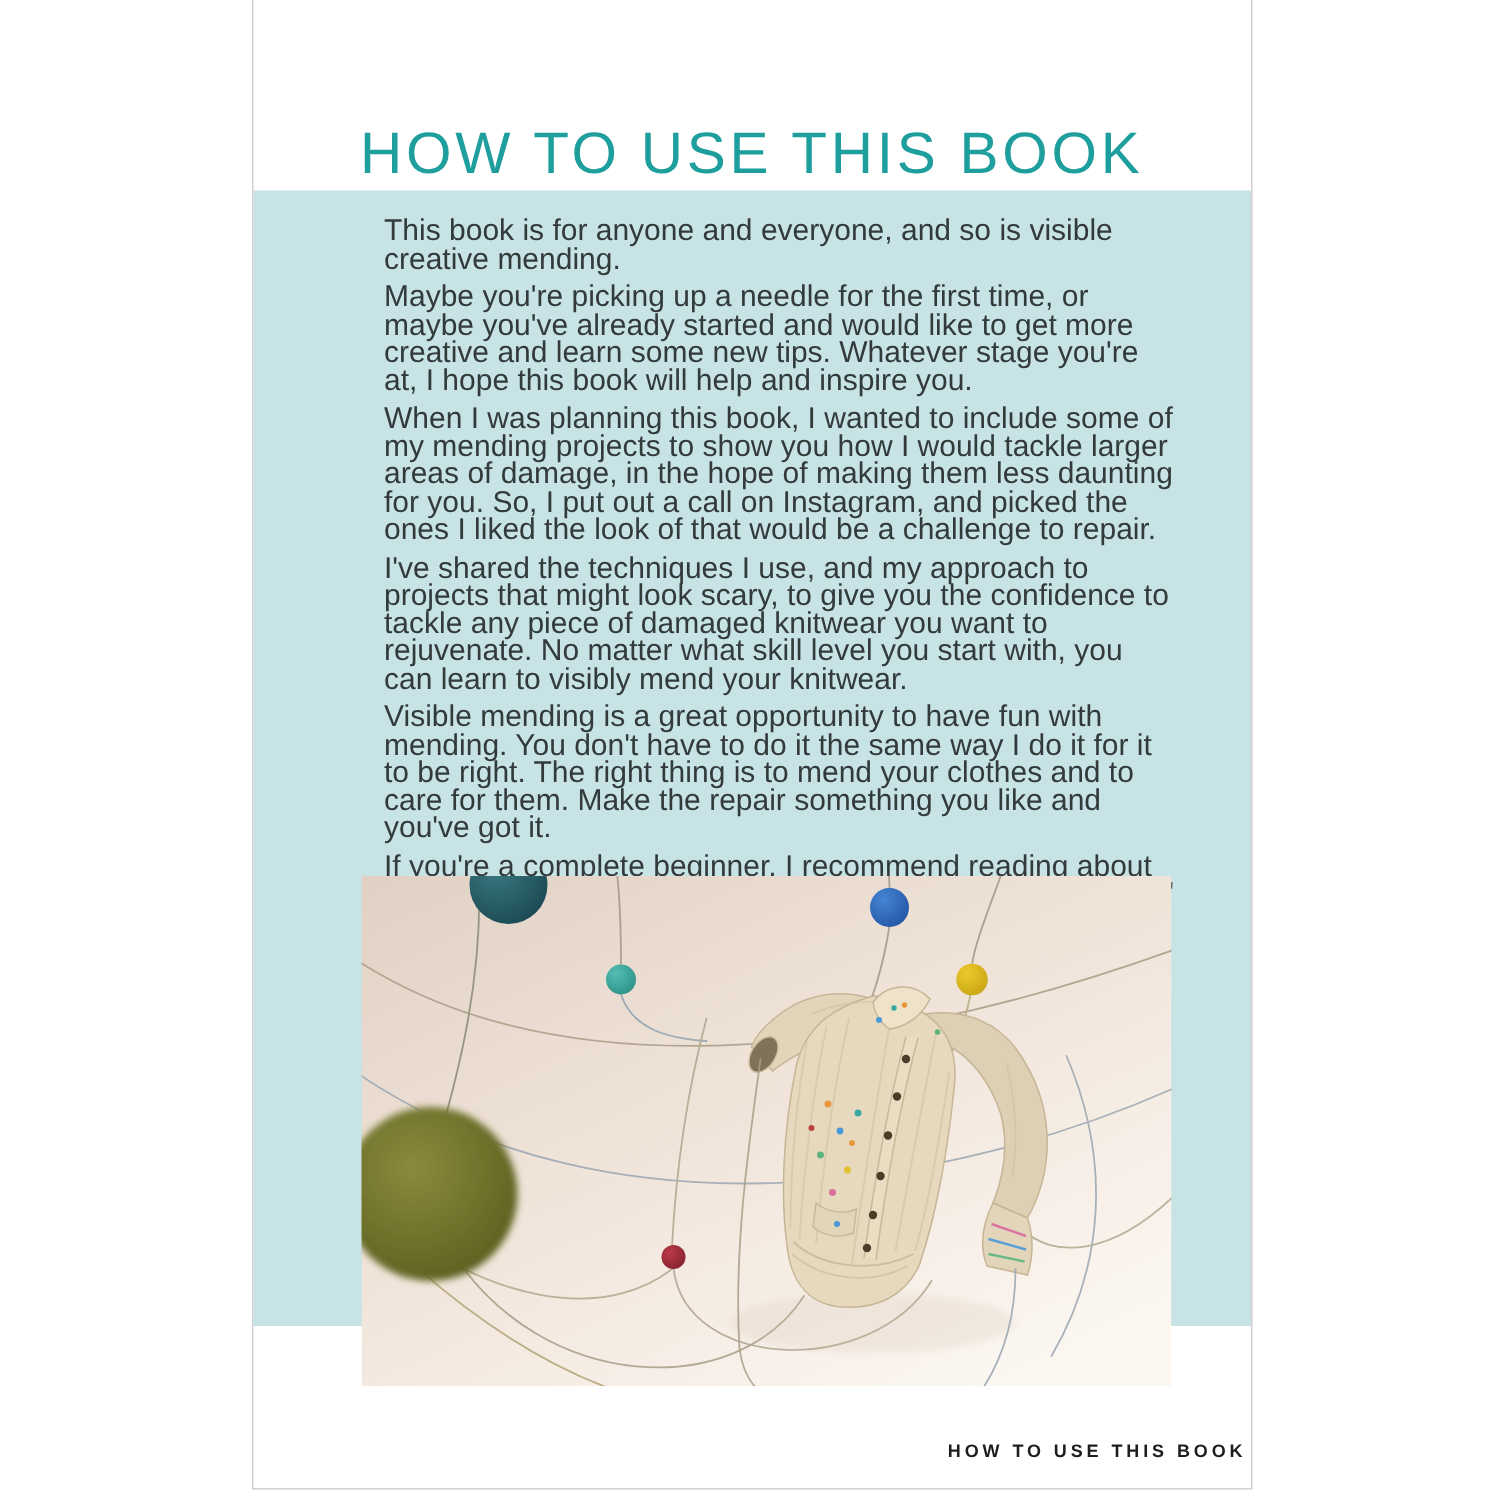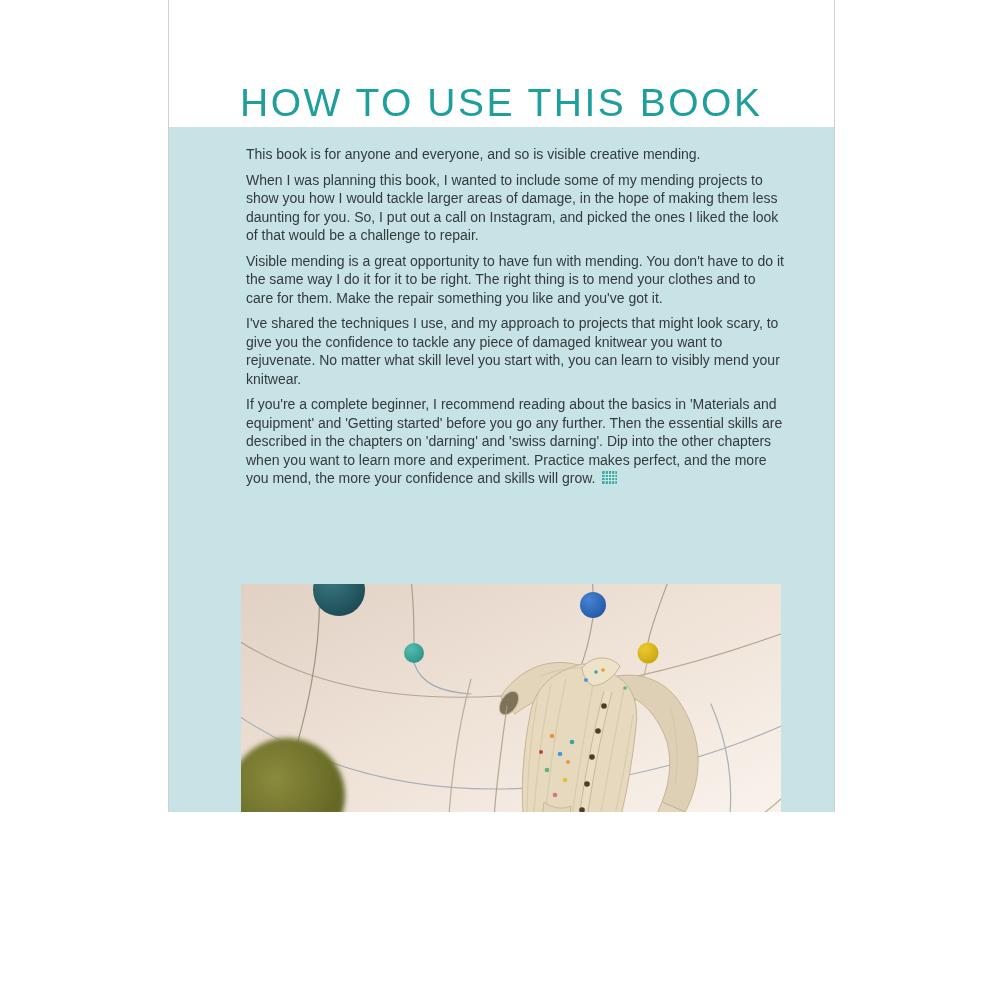--- a/index.html
+++ b/index.html
@@ -1,48 +1,49 @@
 <!DOCTYPE html>
 <html style="--title_teal: #1f9e9e; --panel_blue: #c7e3e5; --body_text: #333a3c; --footer_text: #1d1d1b; --page_border: #d0d0d0; --patch_icon_teal: #3fa9a5;"><head>
 <meta charset="utf-8">
 <style>
   html,body{margin:0;padding:0;background:#ffffff;}
-  .canvas{position:relative;width:1000px;height:812px;background:#ffffff;overflow:hidden;
+  .canvas{position:relative;width:1000px;height:1000px;background:#ffffff;overflow:hidden;
           font-family:"Liberation Sans", sans-serif;}
   .page{position:absolute;left:168px;top:-2px;width:667px;height:995px;background:#ffffff;
         border:1px solid var(--page_border,#d0d0d0);box-sizing:border-box;}
   .page-title{position:absolute;left:71px;top:84px;margin:0;white-space:nowrap;
         font-size:39px;line-height:1.05;font-weight:400;letter-spacing:2.5px;
         color:var(--title_teal,#1f9e9e);}
   .panel{position:absolute;left:0;top:128px;width:100%;height:757px;
         background:var(--panel_blue,#c7e3e5);}
   .text-block{position:absolute;left:71px;top:18px;width:545px;}
-  .text-block p{margin:0 0 7px 6px;font-size:14px;line-height:18.5px;
+  .text-block p{margin:0 0 7px 16px;font-size:20px;line-height:18.5px;
         color:var(--body_text,#333a3c);}
   .patch-icon{display:inline-block;width:15px;height:13px;margin-left:7px;vertical-align:-1px;}
   .photo{position:absolute;left:72px;top:585px;width:540px;height:340px;}
   .photo svg{display:block;width:100%;height:100%;}
   .page-footer{position:absolute;right:3px;top:961px;margin:0;
         font-size:12px;font-weight:bold;letter-spacing:2.6px;white-space:nowrap;
         color:var(--footer_text,#1d1d1b);}
 </style>
 </head>
 <body>
 
 <div class="canvas">
   <div class="page">
 
     <h1 class="page-title">HOW TO USE THIS BOOK</h1>
 
     <div class="panel">
       <div class="text-block">
         <p>This book is for anyone and everyone, and so is visible creative mending.</p>
+        <p>Maybe you're picking up a needle for the first time, or maybe you've already started and would like to get more creative and learn some new tips. Whatever stage you're at, I hope this book will help and inspire you.</p>
         <p>When I was planning this book, I wanted to include some of my mending projects to show you how I would tackle larger areas of damage, in the hope of making them less daunting for you. So, I put out a call on Instagram, and picked the ones I liked the look of that would be a challenge to repair.</p>
+        <p>I've shared the techniques I use, and my approach to projects that might look scary, to give you the confidence to tackle any piece of damaged knitwear you want to rejuvenate. No matter what skill level you start with, you can learn to visibly mend your knitwear.</p>
         <p>Visible mending is a great opportunity to have fun with mending. You don't have to do it the same way I do it for it to be right. The right thing is to mend your clothes and to care for them. Make the repair something you like and you've got it.</p>
-        <p>I've shared the techniques I use, and my approach to projects that might look scary, to give you the confidence to tackle any piece of damaged knitwear you want to rejuvenate. No matter what skill level you start with, you can learn to visibly mend your knitwear.</p>
         <p><span>If you're a complete beginner, I recommend reading about the basics in 'Materials and equipment' and 'Getting started' before you go any further. Then the essential skills are described in the chapters on 'darning' and 'swiss darning'. Dip into the other chapters when you want to learn more and experiment. Practice makes perfect, and the more you mend, the more your confidence and skills will grow.</span><span class="patch-icon"><svg viewBox="0 0 15 13" xmlns="http://www.w3.org/2000/svg">
                 <rect x="0" y="0" width="15" height="13" rx="1" fill="#3fa9a5"></rect>
                 <g stroke="#dff0ef" stroke-width="0.9">
                   <line x1="0" y1="3.4" x2="15" y2="3.4"></line>
                   <line x1="0" y1="6.5" x2="15" y2="6.5"></line>
                   <line x1="0" y1="9.6" x2="15" y2="9.6"></line>
                   <line x1="3.2" y1="0" x2="3.2" y2="13"></line>
                   <line x1="6.4" y1="0" x2="6.4" y2="13"></line>
                   <line x1="9.6" y1="0" x2="9.6" y2="13"></line>
                   <line x1="12.8" y1="0" x2="12.8" y2="13"></line>

